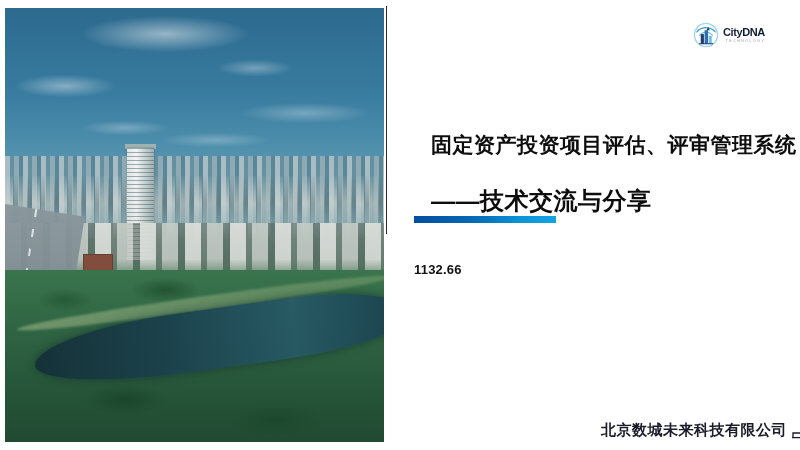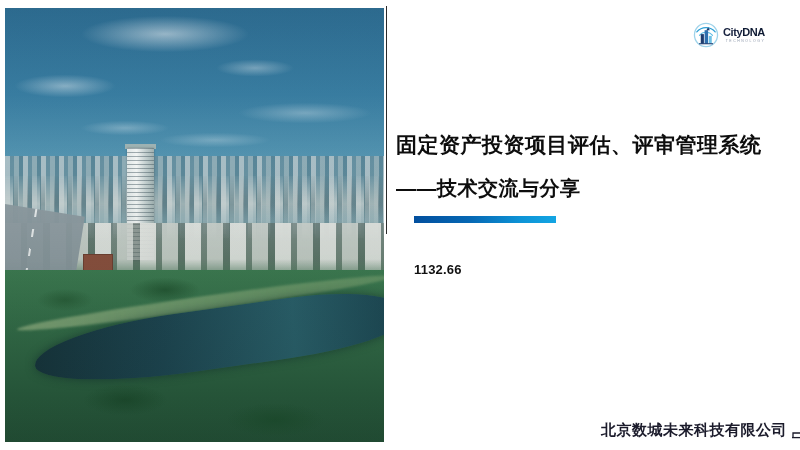--- a/index.html
+++ b/index.html
@@ -216,36 +216,36 @@
   .logo-sub {
     font-size: 3.4px;
     letter-spacing: 1.5px;
     color: #8e99ab;
     margin-top: 1.5px;
     text-align: right;
     transform: scaleX(1.02);
   }
 
   
-  .title-block { position: absolute; left: 396px; top: 132px; width: 370px; }
+  .title-block { position: absolute; left: 431px; top: 132px; width: 370px; }
   .title-main {
     font-size: 21px;
     font-weight: 700;
     color: #0d0d0d;
     letter-spacing: .5px;
     white-space: nowrap;
     line-height: 1.25;
   }
   .title-sub {
-    font-size: 20px;
+    font-size: 24px;
     font-weight: 700;
     color: #0d0d0d;
     letter-spacing: .5px;
     white-space: nowrap;
-    margin-top: 18px;
+    margin-top: 28px;
     line-height: 1.25;
   }
   .accent-bar {
     position: absolute;
     left: 414px;
     top: 216px;
     width: 142px;
     height: 7px;
     background: linear-gradient(90deg, #024f9e 0%, #0668b4 40%, #0d93d6 75%, #13a5e3 100%);
   }

